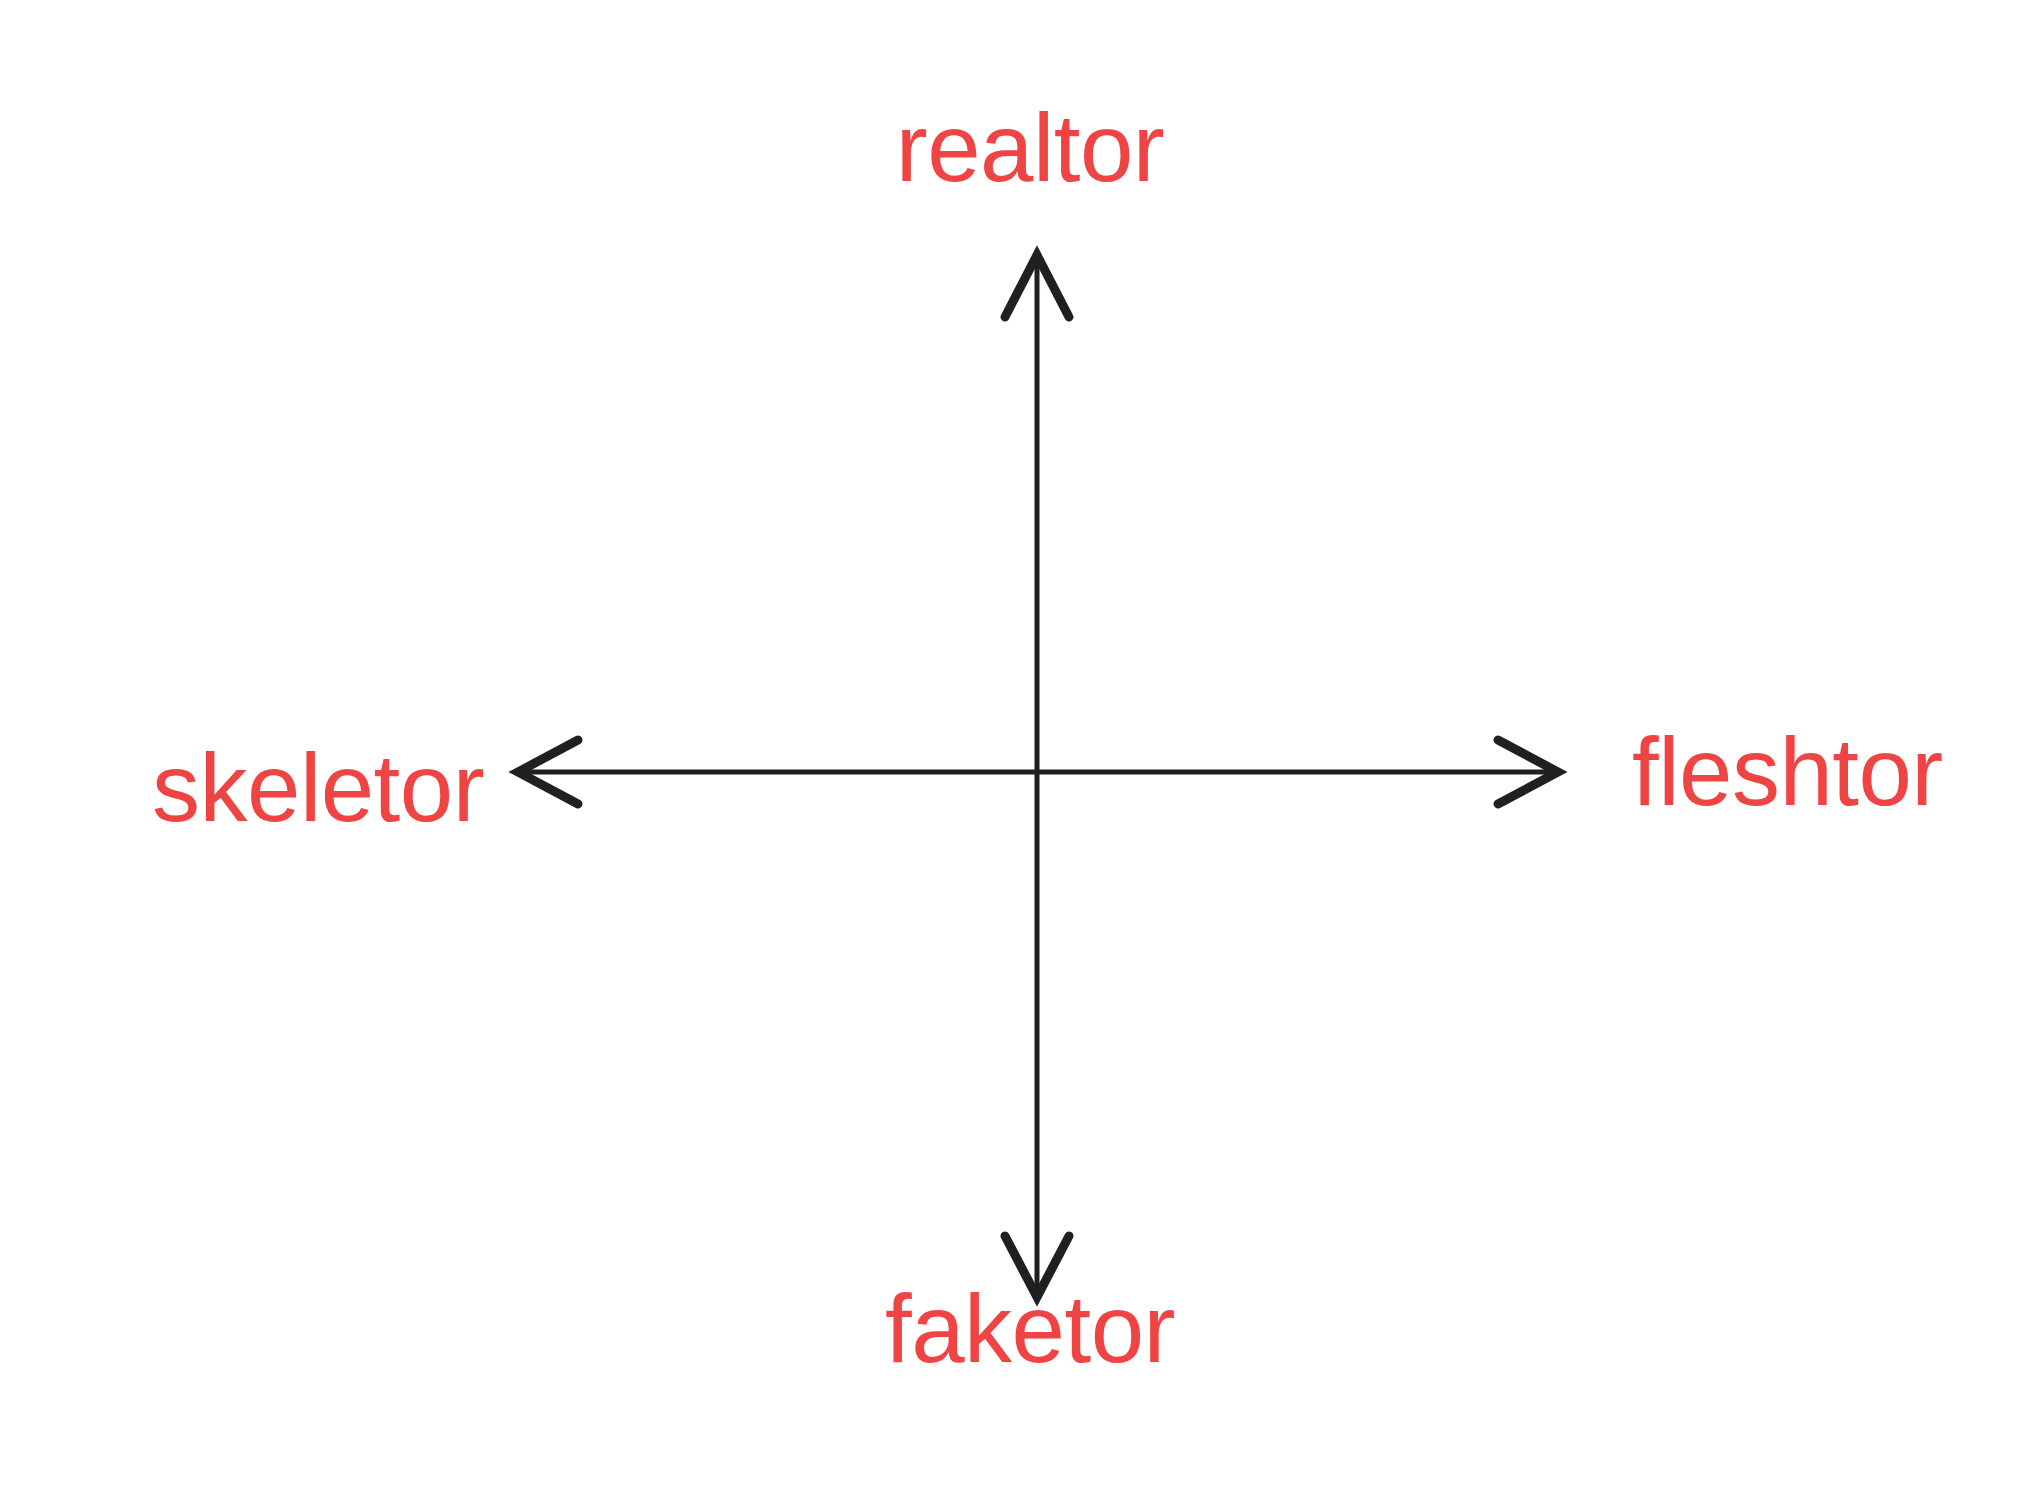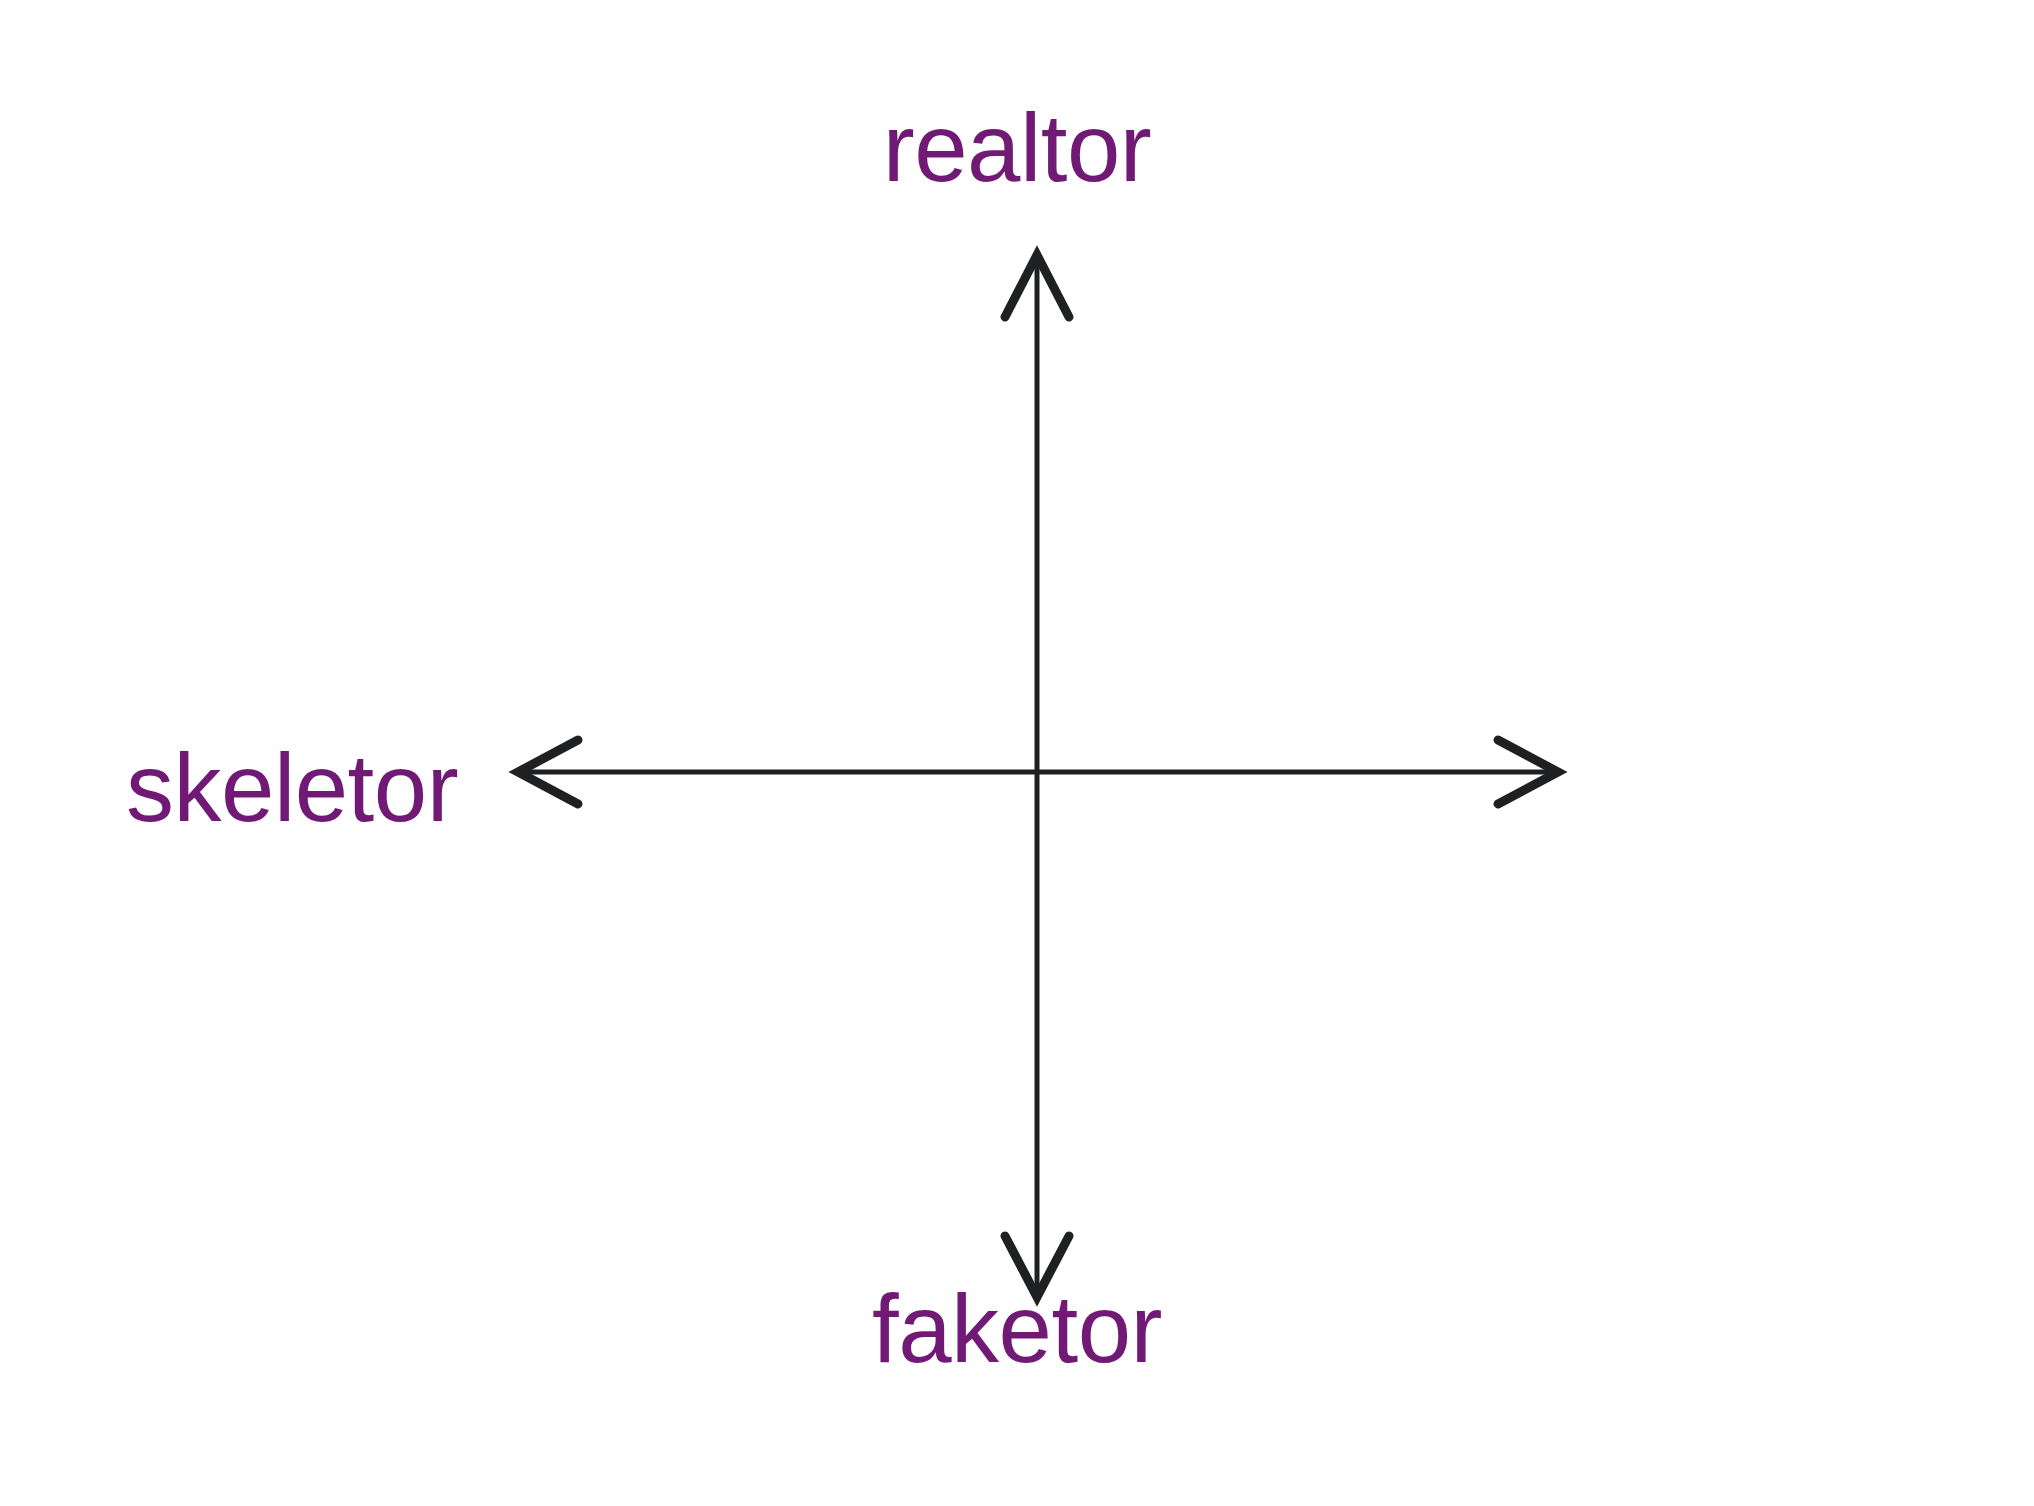--- a/index.html
+++ b/index.html
@@ -21,27 +21,28 @@
   #axes-svg {
     position: absolute;
     left: 0;
     top: 0;
     width: 2034px;
     height: 1506px;
     display: block;
   }
   .axis-label {
     position: absolute;
-    color: #701a75;
+    color: #ef4444;
     font-family: "Liberation Sans", sans-serif;
     font-size: 96px;
     font-weight: 400;
     line-height: 1;
     white-space: nowrap;
     letter-spacing: -0.5px;
+    padding-left: 26px;
   }
   #label-top {
     left: 0;
     right: 0;
     top: 100px;
     text-align: center;
   }
   #label-bottom {
     left: 0;
     right: 0;
@@ -76,14 +77,15 @@
 
     <path d="M 1498 740 L 1558 772 L 1498 804" fill="none" stroke="#1f2021" stroke-width="9" stroke-linecap="round" stroke-linejoin="miter"></path>
   </svg>
 
   <div class="axis-label" id="label-top">realtor</div>
 
   <div class="axis-label" id="label-bottom">faketor</div>
 
   <div class="axis-label" id="label-left">skeletor</div>
 
+  <div class="axis-label" id="label-right">fleshtor</div>
 
 </div>
 
 </body></html>

